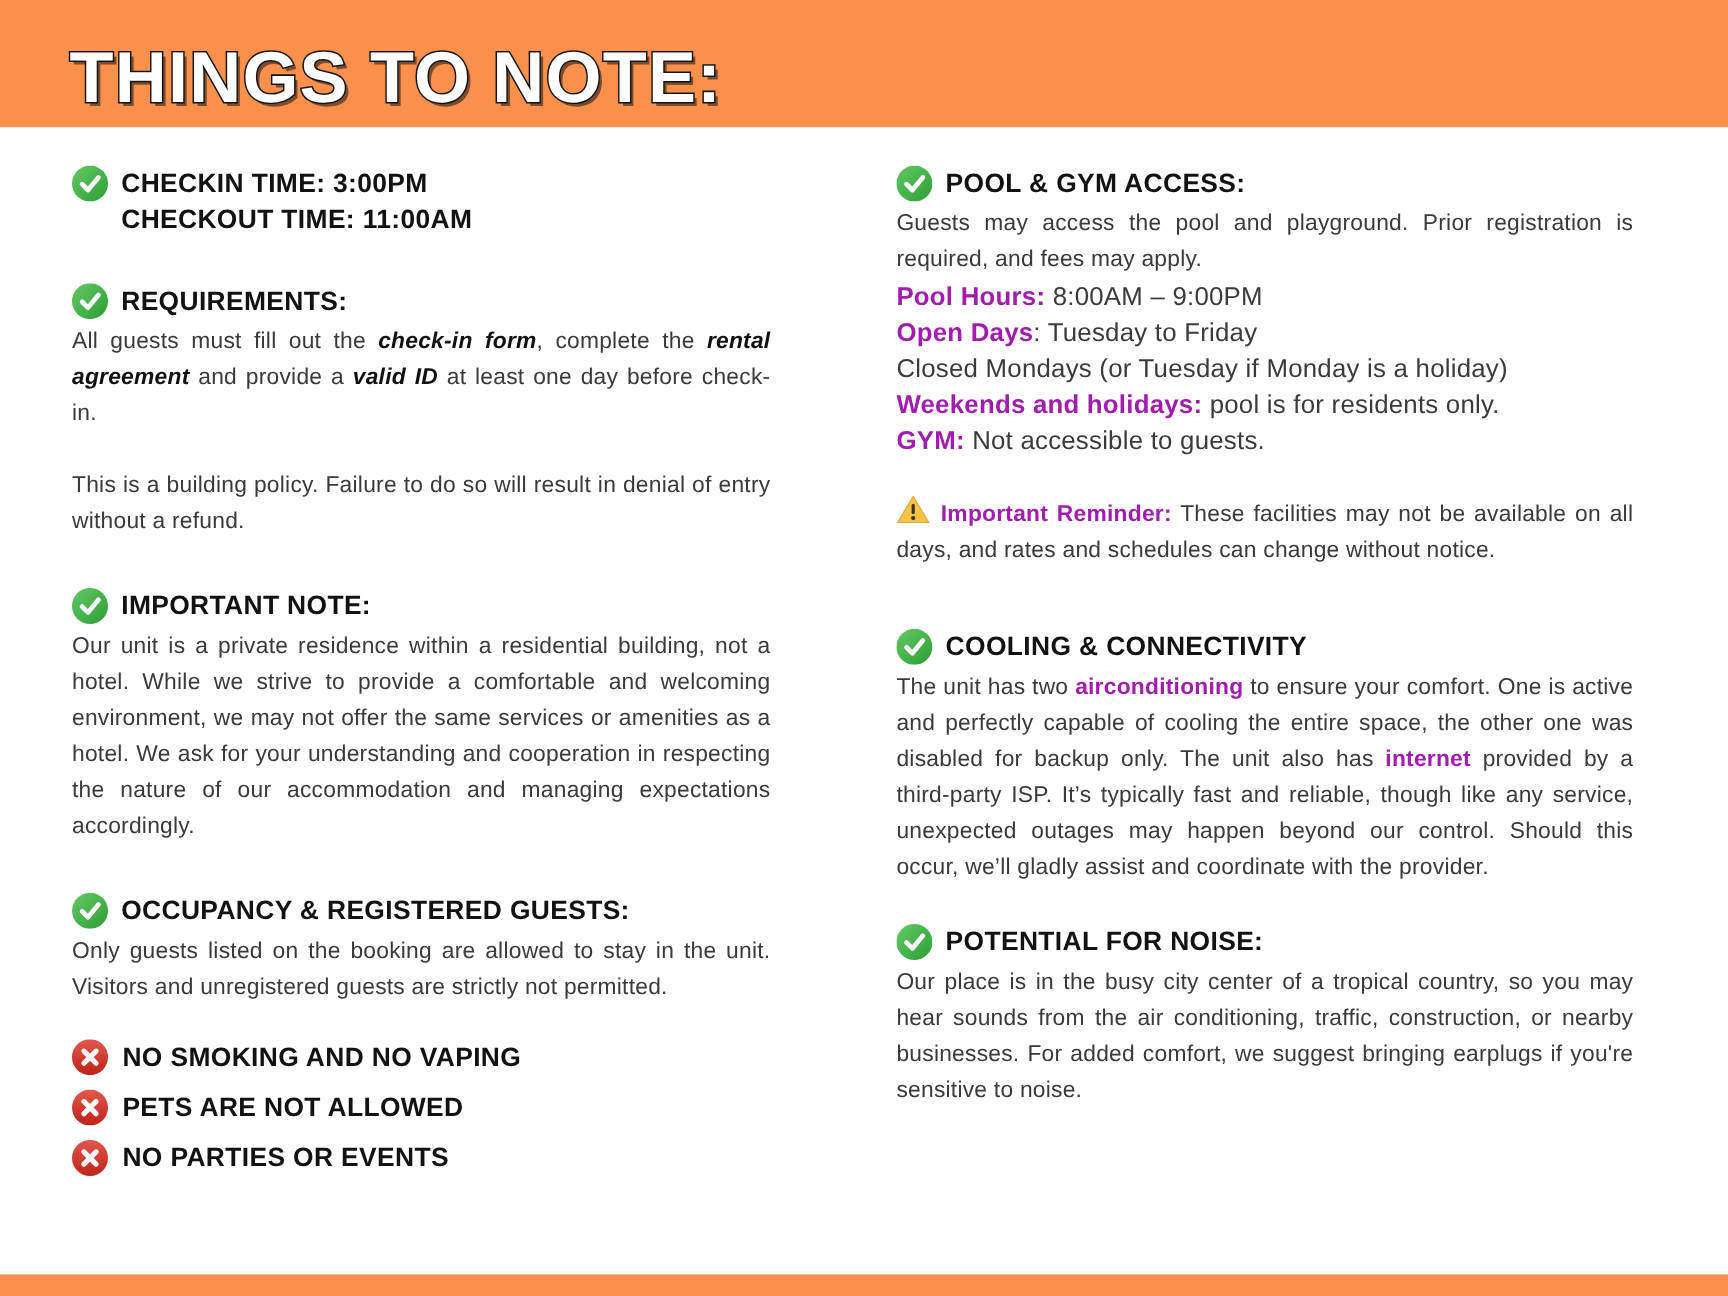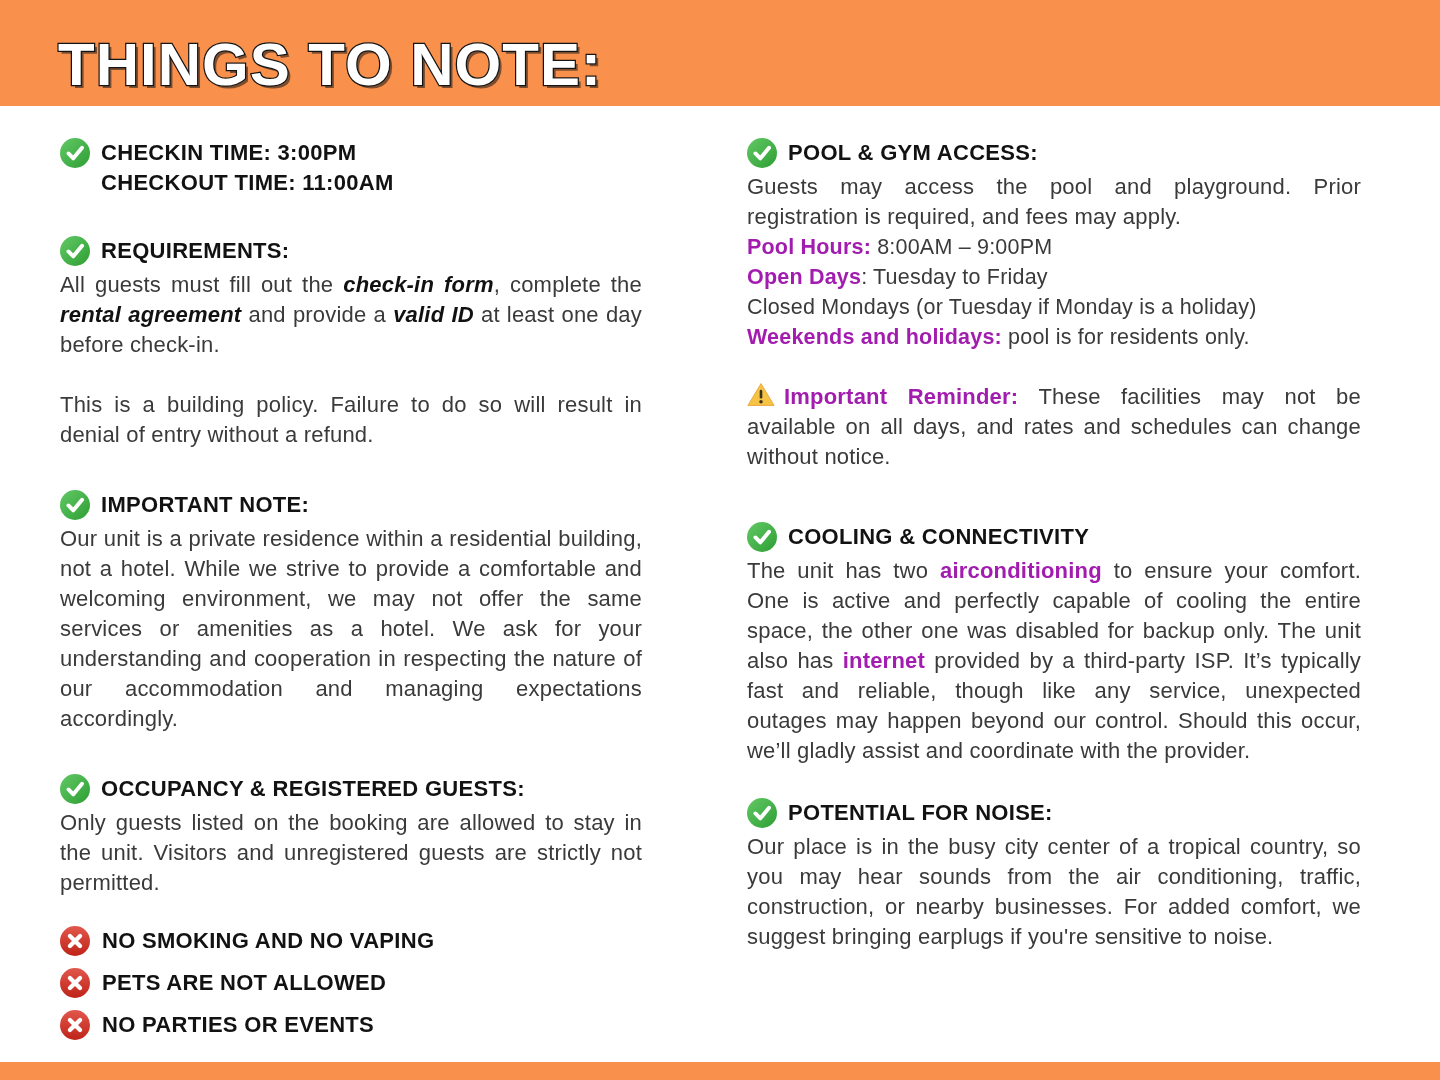--- a/index.html
+++ b/index.html
@@ -34,21 +34,21 @@
   
   .sec-head{display:flex;align-items:flex-start;gap:11px;}
   .sec-title{
     font-size:22px;font-weight:800;color:#121212;line-height:30px;
     letter-spacing:.3px;
   }
   .head-lines .sec-title{display:block;}
   .icon{flex:0 0 auto;width:30px;height:30px;display:inline-block;}
   .icon svg{display:block;width:100%;height:100%;}
   .body{
-    margin:4px 0 0 0;font-size:22px;line-height:30px;color:#3a3a3a;
+    margin:4px 0 0 0;font-size:19px;line-height:30px;color:#3a3a3a;
     letter-spacing:.2px;
   }
   .justify{text-align:justify;text-justify:inter-word;}
   .seg-b{font-weight:700;color:#a21caf;}
   .seg-em{font-weight:800;font-style:italic;color:#111111;}
   .detail-line{margin:0;font-size:21.5px;line-height:30px;color:#3a3a3a;letter-spacing:.2px;}
   .ban-row{display:flex;align-items:center;gap:12px;margin-bottom:12px;}
   .ban-row .sec-title{line-height:30px;}
   .warn-inline{
     display:inline-block;width:28px;height:25px;vertical-align:-3px;margin-right:9px;
@@ -175,20 +175,21 @@
             <path d="M9 16.5l5.2 5.2L23.5 10.5" stroke="#fff" stroke-width="4.2" fill="none" stroke-linecap="round" stroke-linejoin="round"></path>
           </svg>
       </span>
       <span class="sec-title">POOL &amp; GYM ACCESS:</span>
     </div>
     <p class="body justify">Guests may access the pool and playground. Prior registration is required, and fees may apply.</p>
     <p class="detail-line"><span class="seg-b">Pool Hours:</span><span> 8:00AM – 9:00PM</span></p>
     <p class="detail-line"><span class="seg-b">Open Days</span><span>: Tuesday to Friday</span></p>
     <p class="detail-line"><span>Closed Mondays (or Tuesday if Monday is a holiday)</span></p>
     <p class="detail-line"><span class="seg-b">Weekends and holidays:</span><span> pool is for residents only.</span></p>
+    <p class="detail-line"><span class="seg-b">GYM:</span><span> Not accessible to guests.</span></p>
     <p class="body justify" style="margin-top:30px;"><span class="warn-inline"><svg viewBox="0 0 32 28">
             <path d="M16 1.5 L31 26.5 H1 Z" fill="#F6C344" stroke="#E8A33C" stroke-width="1" stroke-linejoin="round"></path>
             <rect x="14.5" y="8.5" width="3" height="10" rx="1.5" fill="#3b3320"></rect>
             <circle cx="16" cy="22.3" r="2" fill="#3b3320"></circle>
           </svg></span><span><span class="seg-b">Important Reminder:</span><span> These facilities may not be available on all days, and rates and schedules can change without notice.</span></span></p>
   </div>
 
   <div class="section" style="margin-top:50px;">
     <div class="sec-head">
       <span class="icon">

